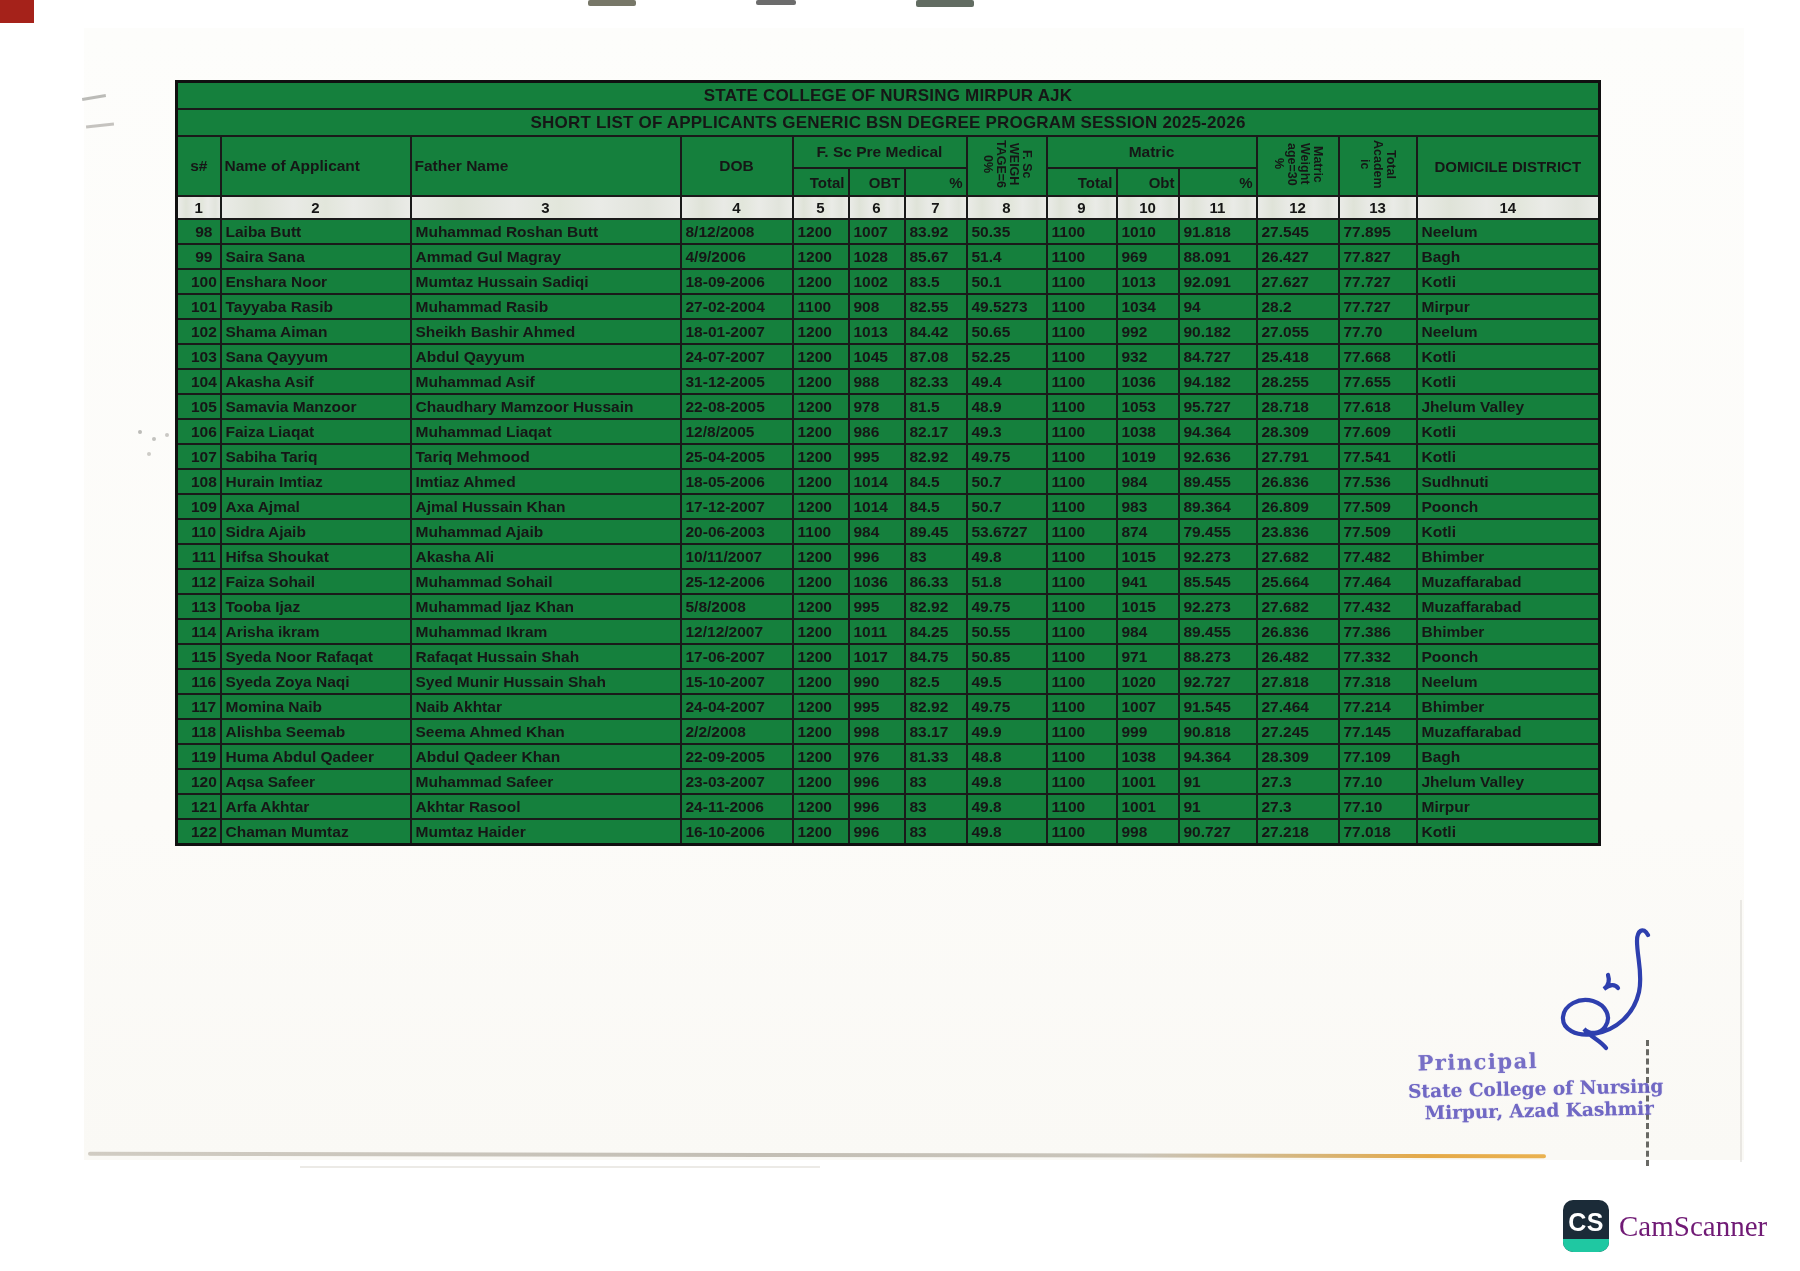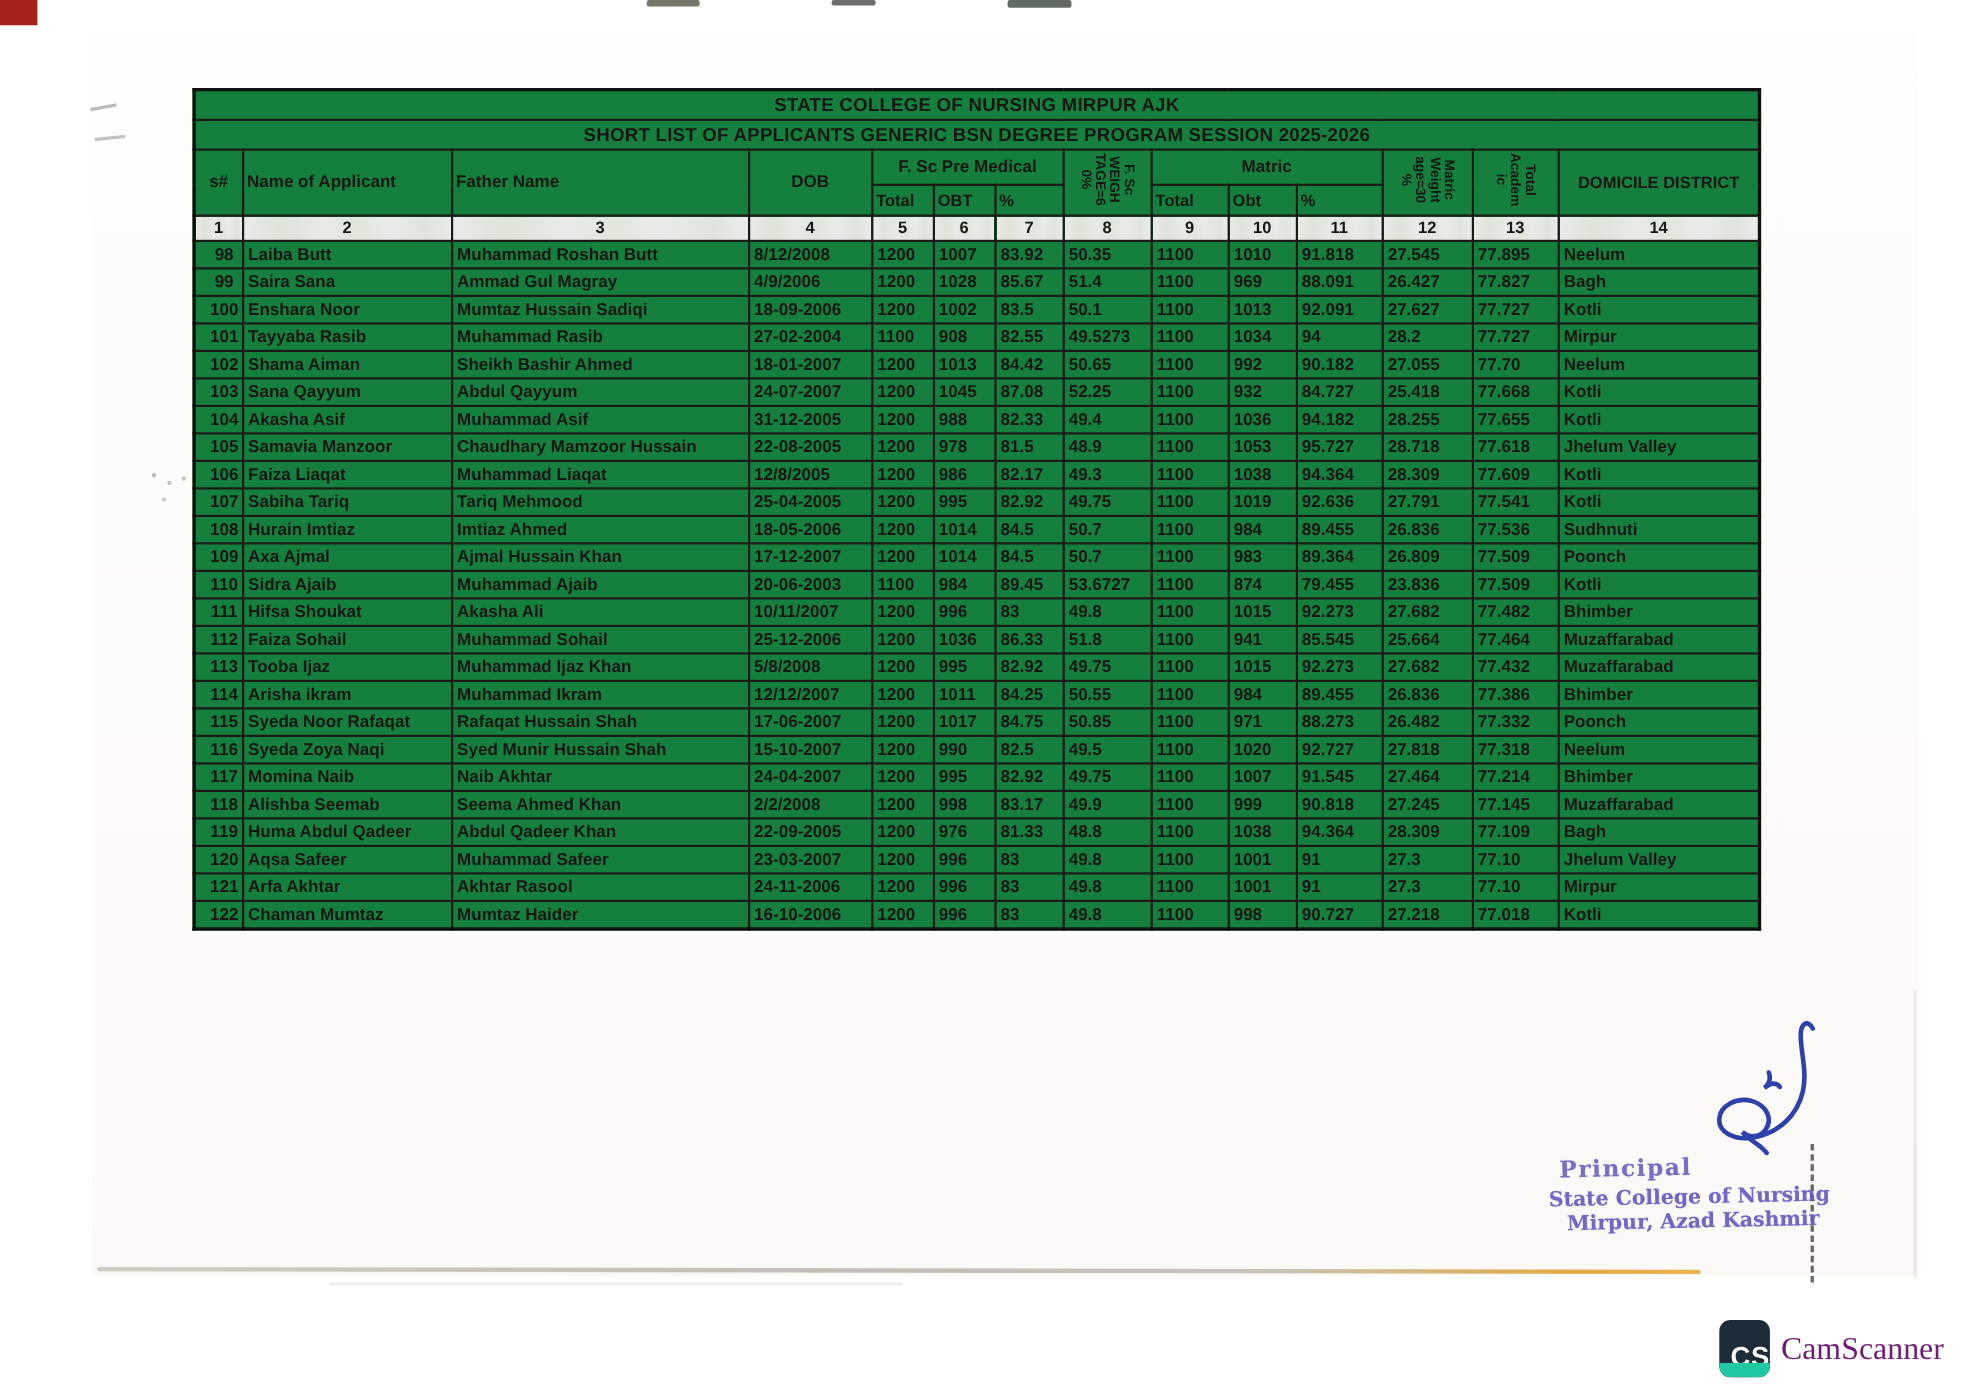--- a/index.html
+++ b/index.html
@@ -12,21 +12,21 @@
   
   table#shortlist{
     position:absolute;left:175px;top:80px;width:1423px;
     border-collapse:collapse;table-layout:fixed;background:#15803d;color:#161616;
     border:3px solid #101010;
   }
   #shortlist td,#shortlist th{border:2px solid #1a1a1a;padding:0 3px;overflow:hidden;white-space:nowrap;}
   #shortlist th{font-weight:700;}
   tr.title-row th{font-size:17px;height:25px;text-align:center;letter-spacing:.2px;}
   tr.group-row th{font-size:15.5px;height:30px;}
-  tr.sub-row th{font-size:15px;height:26px;text-align:left;}
+  tr.sub-row th{font-size:15px;height:26px;text-align:right;}
   th.left{text-align:left;padding-left:5px;border-radius:11px;}
   th.vert-cell{vertical-align:middle;text-align:center;padding:0;}
   .vert{
     display:inline-block;writing-mode:vertical-rl;white-space:pre-line;
     font-size:12.5px;font-weight:700;line-height:13px;letter-spacing:0;
   }
   tr.num-row td{
     text-align:center;font-weight:700;font-size:15px;height:21px;
     background:linear-gradient(90deg,#eaebe7 0%,#dfe3d8 18%,#e9eae6 38%,#e2e6db 55%,#eaebe7 70%,#e1e4dc 88%,#eaebe7 100%);
   }
@@ -59,21 +59,21 @@
     text-shadow:0 0 1px rgba(100,90,190,.55);
   }
   .stamp-line1{font-size:21px;letter-spacing:1.5px;margin-left:10px;opacity:.88;}
   .stamp-line2{font-size:18.5px;margin-top:5px;opacity:.92;}
   .stamp-line3{font-size:18.5px;margin-left:16px;margin-top:1px;opacity:.92;}
   .signature{position:absolute;left:1520px;top:925px;}
   
   .cs-wrap{position:absolute;left:1563px;top:1200px;display:flex;align-items:center;gap:10px;}
   .cs-icon{width:46px;height:52px;border-radius:10px;background:#1b2b38;position:relative;overflow:hidden;flex:0 0 auto;}
   .cs-teal{position:absolute;left:0;bottom:0;width:100%;height:13px;background:#1fc8a2;}
-  .cs-letters{color:#fff;font-weight:700;font-size:25px;text-align:right;margin-top:20px;letter-spacing:.5px;}
+  .cs-letters{color:#fff;font-weight:700;font-size:25px;text-align:center;margin-top:8px;letter-spacing:.5px;}
   .cs-word{font-family:"Liberation Serif",serif;font-size:29px;color:#701a75;}
 </style>
 </head>
 <body>
 
 <div class="paper"></div>
 
 <div class="corner-red"></div>
 <div class="smudge top-smudge1"></div>
 <div class="smudge top-smudge2"></div>

